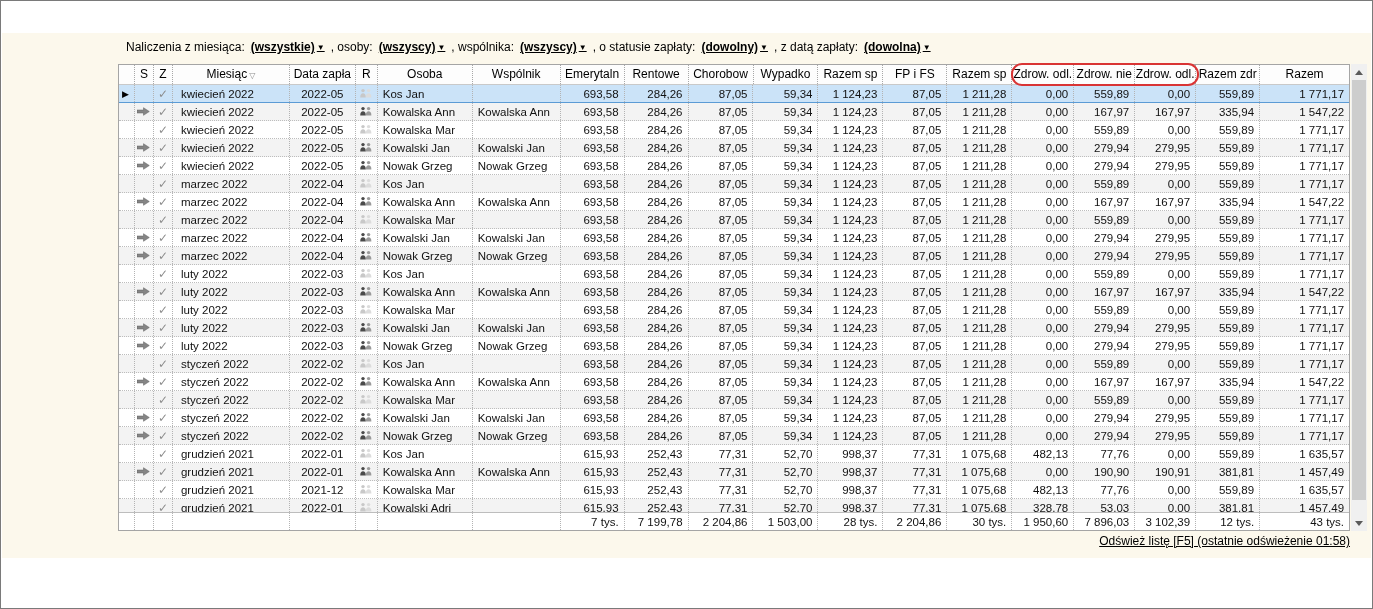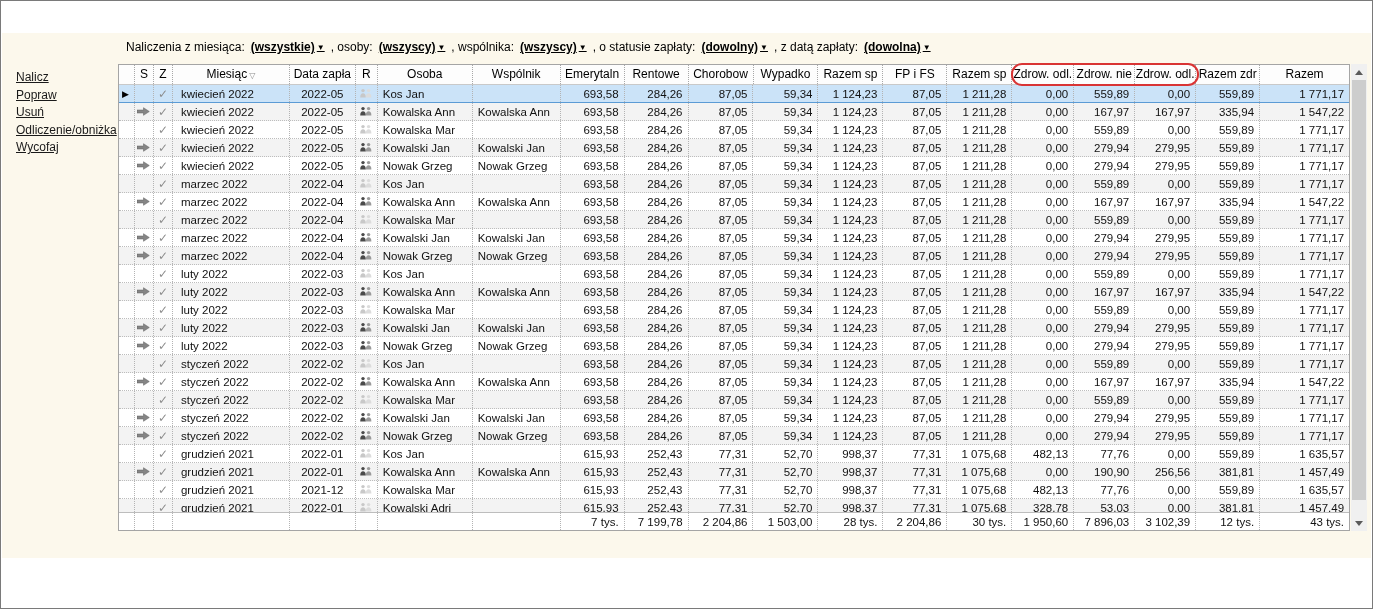--- a/index.html
+++ b/index.html
@@ -96,27 +96,20 @@
 </head>
 <body>
 
 <div class="window">
 
 
   <div class="content">
 
     <div class="filters"><span class="filter-label">Naliczenia z miesiąca:</span><span class="filter-value">(wszystkie)</span><span class="filter-caret">▼</span><span class="filter-label">, osoby:</span><span class="filter-value">(wszyscy)</span><span class="filter-caret">▼</span><span class="filter-label">, wspólnika:</span><span class="filter-value">(wszyscy)</span><span class="filter-caret">▼</span><span class="filter-label">, o statusie zapłaty:</span><span class="filter-value">(dowolny)</span><span class="filter-caret">▼</span><span class="filter-label">, z datą zapłaty:</span><span class="filter-value">(dowolna)</span><span class="filter-caret">▼</span></div>
 
-    <div class="sidebar">
-        <span class="side-link">Nalicz</span>
-        <span class="side-link">Popraw</span>
-        <span class="side-link">Usuń</span>
-        <span class="side-link">Odliczenie/obniżka</span>
-        <span class="side-link">Wycofaj</span>
-      </div>
 
     <div class="table-wrap">
       <div class="tbl-header">
         <div class="annotation"></div>
       <div class="hcell" style="width: 16px;"></div>
           <div class="hcell" style="width: 19px;">S</div>
           <div class="hcell" style="width: 19px;">Z</div>
           <div class="hcell" style="width: 117px;">Miesiąc<span class="sort-glyph">▽</span></div>
           <div class="hcell" style="width: 66px;">Data zapła</div>
           <div class="hcell" style="width: 22px;">R</div>
@@ -745,21 +738,21 @@
             <div class="tcell c-left2" style="width: 88px;">Kowalska Ann</div>
             <div class="tcell c-num" style="width: 64px;">615,93</div>
             <div class="tcell c-num" style="width: 64px;">252,43</div>
             <div class="tcell c-num" style="width: 65px;">77,31</div>
             <div class="tcell c-num" style="width: 65px;">52,70</div>
             <div class="tcell c-num" style="width: 65px;">998,37</div>
             <div class="tcell c-num" style="width: 64px;">77,31</div>
             <div class="tcell c-num" style="width: 65px;">1 075,68</div>
             <div class="tcell c-num" style="width: 62px;">0,00</div>
             <div class="tcell c-num" style="width: 61px;">190,90</div>
-            <div class="tcell c-num" style="width: 61px;">256,56</div>
+            <div class="tcell c-num" style="width: 61px;">190,91</div>
             <div class="tcell c-num" style="width: 64px;">381,81</div>
             <div class="tcell c-num" style="width: 89px;">1 457,49</div>
           </div>
           <div class="trow">
             <div class="tcell rowptr" style="width: 16px;"></div>
             <div class="tcell c-center" style="width: 19px;"></div>
             <div class="tcell c-center" style="width: 19px;"><span class="check">✓</span></div>
             <div class="tcell c-left" style="width: 117px;">grudzień 2021</div>
             <div class="tcell c-center" style="width: 66px;">2021-12</div>
             <div class="tcell c-center" style="width: 22px;"><svg width="14" height="10" viewBox="0 0 14 10">
@@ -840,16 +833,19 @@
     <div class="vscroll">
       <div class="sb-btn">
           <span class="tri-up"></span>
         </div>
       <div class="sb-thumb"></div>
       <div class="sb-btn bottom">
           <span class="tri-down"></span>
         </div>
     </div>
 
+    <div class="refresh-line">
+      <span class="refresh-link">Odśwież listę [F5] (ostatnie odświeżenie 01:58)</span>
+    </div>
   </div>
 
 
 </div>
 
 </body></html>

